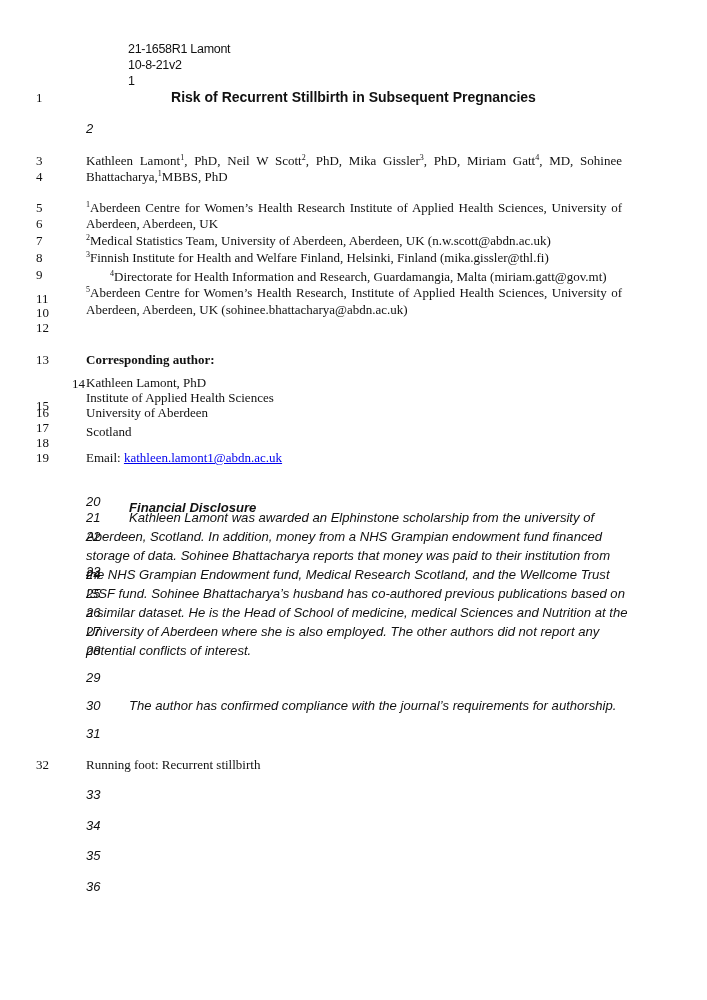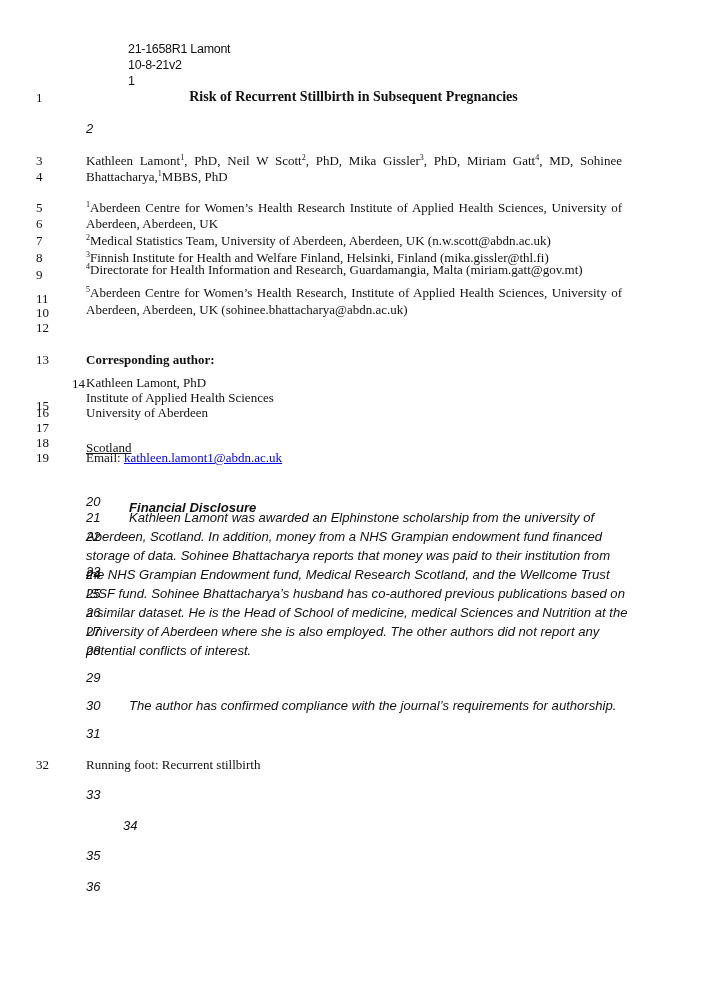--- a/index.html
+++ b/index.html
@@ -4,21 +4,21 @@
   <style>
     html, body { margin: 0; padding: 0; background: #ffffff; }
     body { width: 707px; height: 1000px; position: relative; overflow: hidden; color: #111111; }
     .abs { position: absolute; white-space: nowrap; }
     .hdr { font-family: "Liberation Sans", sans-serif; font-size: 12.5px; left: 128px; letter-spacing: -0.3px; }
     .ln { position: absolute; left: 36px; width: 30px; font-family: "Liberation Serif", serif; font-size: 13px; }
     .ln.cal { font-family: "Liberation Sans", sans-serif; font-size: 13px; }
     .ser { font-family: "Liberation Serif", serif; font-size: 13px; left: 86px; }
     .cal { font-family: "Liberation Sans", sans-serif; font-style: italic; font-size: 13.1px; left: 86px; }
     .just { width: 536px; text-align: justify; text-align-last: justify; white-space: nowrap; }
-    .title { font-family: Liberation Serif, serif; font-weight: bold; font-size: 14px; left: 0; width: 707px; text-align: center; }
+    .title { font-family: Liberation Sans, sans-serif; font-weight: bold; font-size: 14px; left: 0; width: 707px; text-align: center; }
     .bold { font-weight: bold; }
     sup { font-size: 8px; vertical-align: super; line-height: 0; }
     a.link { color: #0000ee; text-decoration: underline; }
     .indent { padding-left: 43px; }
   </style>
 </head>
 <body>
 
 <div class="abs hdr" style="top:42px;">21-1658R1 Lamont</div>
 <div class="abs hdr" style="top:58px;">10-8-21v2</div>
@@ -51,21 +51,21 @@
   <div class="ln cal" style="top:567px;">24</div>
   <div class="ln cal" style="top:586px;">25</div>
   <div class="ln cal" style="top:605px;">26</div>
   <div class="ln cal" style="top:624px;">27</div>
   <div class="ln cal" style="top:643px;">28</div>
   <div class="ln cal" style="top:670px;">29</div>
   <div class="ln cal" style="top:698px;">30</div>
   <div class="ln cal" style="top:726px;">31</div>
   <div class="ln" style="top:757px;">32</div>
   <div class="ln cal" style="top:787px;">33</div>
-  <div class="ln cal" style="top:818px;margin-left:37px;">34</div>
+  <div class="ln cal" style="top:818px;">34</div>
   <div class="ln cal" style="top:848px;">35</div>
   <div class="ln cal" style="top:879px;">36</div>
 </div>
 
 <div class="abs title" style="top:89px;">Risk of Recurrent Stillbirth in Subsequent Pregnancies</div>
 
 <div class="abs ser just" style="top:153px;">
   <span>Kathleen Lamont</span><sup>1</sup><span>, PhD, </span>
   <span>Neil W Scott</span><sup>2</sup><span>, PhD, </span>
   <span>Mika Gissler</span><sup>3</sup><span>, PhD, </span>
@@ -73,29 +73,29 @@
   <span>Sohinee</span>
 </div>
 <div class="abs ser" style="top:169px;">
   <span>Bhattacharya,</span><sup>1</sup><span>MBBS, PhD</span>
 </div>
 
 <div class="abs ser just" style="top:200px;"><sup>1</sup><span>Aberdeen Centre for Women’s Health Research Institute of Applied Health Sciences, University of</span></div>
 <div class="abs ser" style="top:216px;">Aberdeen, Aberdeen, UK</div>
 <div class="abs ser" style="top:233px;"><sup>2</sup><span>Medical Statistics Team, University of Aberdeen, Aberdeen, UK (n.w.scott@abdn.ac.uk)</span></div>
 <div class="abs ser" style="top:250px;"><sup>3</sup><span>Finnish Institute for Health and Welfare Finland, Helsinki, Finland (mika.gissler@thl.fi)</span></div>
-<div class="abs ser" style="top:262px;"><sup>4</sup><span>Directorate for Health Information and Research, Guardamangia, Malta (miriam.gatt@gov.mt)</span></div>
+<div class="abs ser" style="top:269px;margin-left:24px;"><sup>4</sup><span>Directorate for Health Information and Research, Guardamangia, Malta (miriam.gatt@gov.mt)</span></div>
 <div class="abs ser just" style="top:285px;"><sup>5</sup><span>Aberdeen Centre for Women’s Health Research, Institute of Applied Health Sciences, University of</span></div>
 <div class="abs ser" style="top:302px;">Aberdeen, Aberdeen, UK (sohinee.bhattacharya@abdn.ac.uk)</div>
 
 <div class="abs ser bold" style="top:352px;">Corresponding author:</div>
 <div class="abs ser" style="top:375px;">Kathleen Lamont, PhD</div>
 <div class="abs ser" style="top:390px;text-align:center;">Institute of Applied Health Sciences</div>
 <div class="abs ser" style="top:405px;">University of Aberdeen</div>
-<div class="abs ser" style="top:440px;text-decoration:underline;">Scotland</div>
+<div class="abs ser" style="top:424px;">Scotland</div>
 <div class="abs ser" style="top:450px;">
   <span>Email: </span><a class="link" href="#">kathleen.lamont1@abdn.ac.uk</a>
 </div>
 
 <div class="abs cal bold indent" style="top:500px;">Financial Disclosure</div>
 <div class="abs cal indent" style="top:510px;">Kathleen Lamont was awarded an Elphinstone scholarship from the university of</div>
 <div class="abs cal" style="top:529px;">Aberdeen, Scotland. In addition, money from a NHS Grampian endowment fund financed</div>
 <div class="abs cal" style="top:548px;">storage of data.  Sohinee Bhattacharya reports that money was paid to their institution from</div>
 <div class="abs cal" style="top:567px;">the NHS Grampian Endowment fund, Medical Research Scotland, and the Wellcome Trust</div>
 <div class="abs cal" style="top:586px;">ISSF fund. Sohinee Bhattacharya’s husband has co-authored previous publications based on</div>

